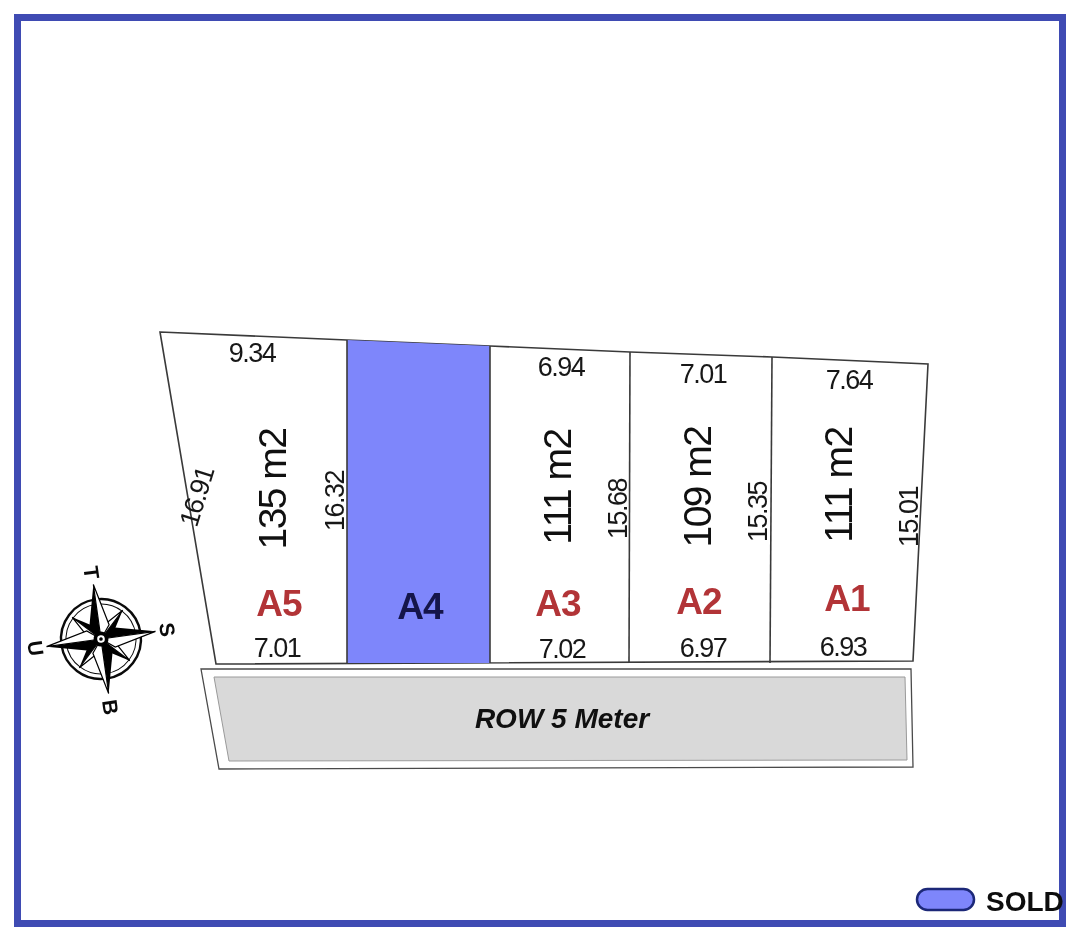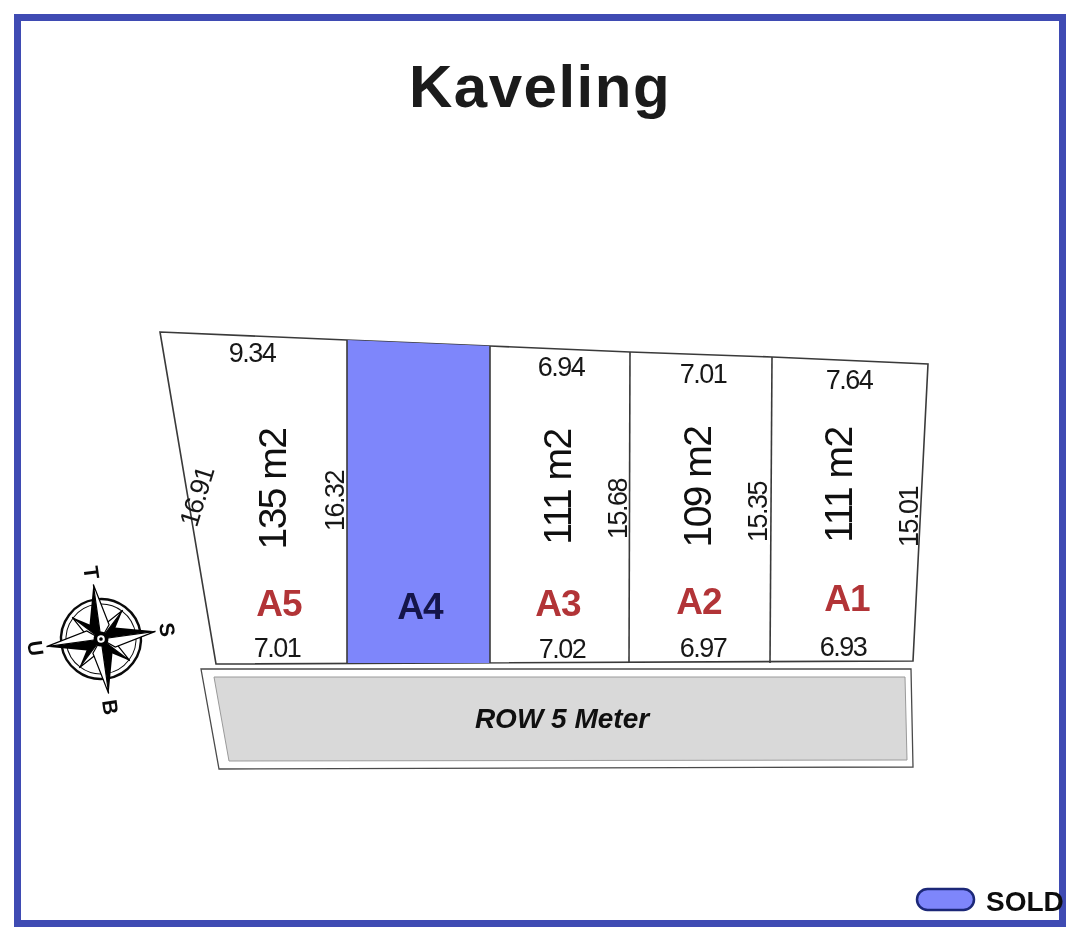--- a/index.html
+++ b/index.html
@@ -37,21 +37,20 @@
   .ring{fill:none;stroke:#0a0a0a;}
 </style>
 </head>
 <body>
 
 <div id="page">
 
   <div id="frame" style="border-color: rgb(63, 75, 179);"></div>
 
   <div id="header">
-    <div class="title-line">Kaveling</div>
   </div>
 
   <svg width="1080" height="941" viewBox="0 0 1080 941">
 
     <polygon class="land" points="160,332 347,340 490,346 630,352 772,357 928,364 913,661 216,664"></polygon>
 
     <polygon points="347,340 490,346 490,663 347,663" fill="#7E86FB"></polygon>
 
     <line class="divider" x1="347" y1="340" x2="347" y2="663"></line>
     <line class="divider" x1="490" y1="346" x2="490" y2="663"></line>

